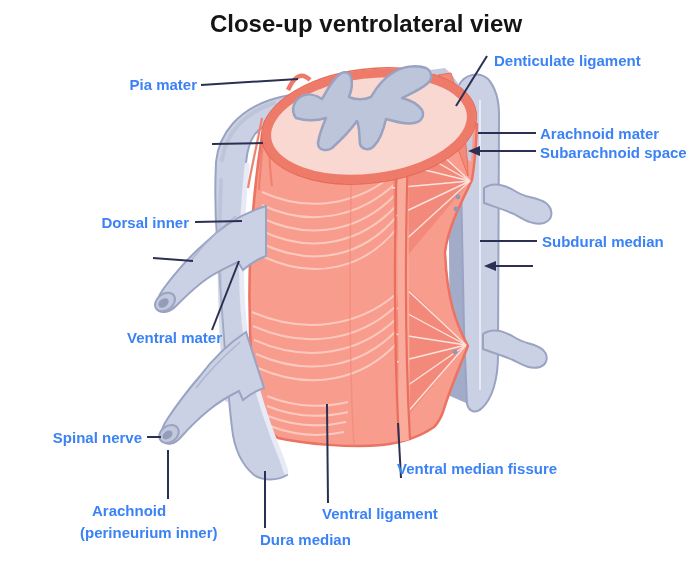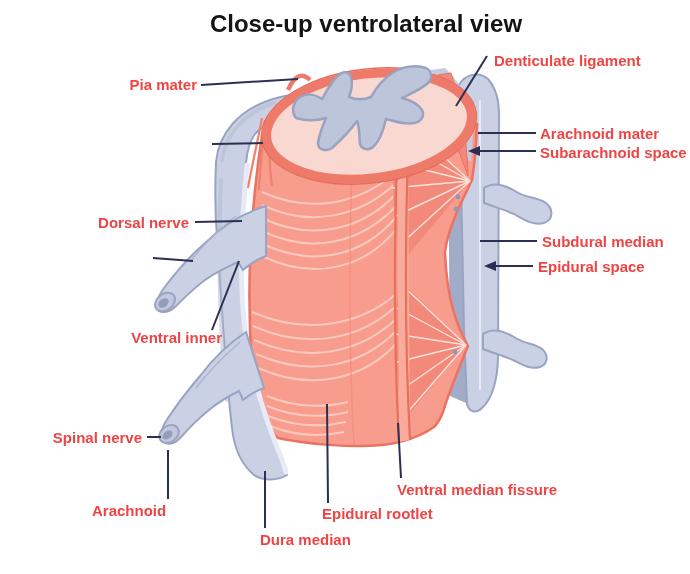--- a/index.html
+++ b/index.html
@@ -1,21 +1,21 @@
 <!DOCTYPE html>
 <html style="--background: #ffffff; --cord: #f89c8d; --cord-deep: #f3897a; --cord-outline: #ec7261; --cord-streak: #fcc9bf; --section-fill: #f8d8d1; --section-ring: #ee7b6a; --gray-matter: #bdc5db; --gray-matter-outline: #99a2c0; --sheath: #cbd1e4; --sheath-edge: #9aa3c2; --sheath-dark: #a2abc8; --sheath-highlight: #e8ebf5; --leader-line: #2b2f52;"><head>
 <meta charset="utf-8">
 <style>
   html,body{margin:0;padding:0;background:#fff;}
   .stage{position:relative;width:690px;height:574px;background:var(--background,#fff);overflow:hidden;
          font-family:"Liberation Sans",sans-serif;}
   .stage svg{position:absolute;left:0;top:0;}
   .title{position:absolute;top:10px;left:366px;transform:translateX(-50%);
          font:bold 24px "Liberation Sans",sans-serif;color:#141414;white-space:nowrap;}
-  .lbl{position:absolute;font:bold 15px "Liberation Sans",sans-serif;color:#ef4444;
+  .lbl{position:absolute;font:bold 15px "Liberation Sans",sans-serif;color:#3b82f6;
        white-space:nowrap;transform:translateY(-50%);}
   .lbl.r{text-align:right;}
   
   .sheath{fill:var(--sheath);stroke:var(--sheath-edge);stroke-width:2;}
   .strip{fill:var(--sheath-dark);}
   .hl{stroke:var(--sheath-highlight);stroke-width:5;fill:none;stroke-linecap:round;}
   .thin-hl{stroke:var(--sheath-highlight);stroke-width:2;fill:none;}
   .shade{stroke:#b3bbd3;stroke-width:4;fill:none;opacity:.55;stroke-linecap:round;}
   .cordbody{fill:var(--cord);stroke:var(--cord-outline);stroke-width:2.5;stroke-linejoin:round;}
   .streak{stroke:var(--cord-streak);stroke-width:2;fill:none;}
@@ -188,26 +188,26 @@
     <polygon class="arrow" points="468,151 480,146 480,156"></polygon>
     <path class="leader" d="M480,241 L537,241"></path>
     <path class="leader" d="M490,266 L533,266"></path>
     <polygon class="arrow" points="484,266 496,261 496,271"></polygon>
   </g>
 </svg>
 
 <div class="title">Close-up ventrolateral view</div>
 
 <div class="lbl r" style="right:493px;top:84px">Pia mater</div>
-<div class="lbl r" style="right:501px;top:222px">Dorsal nerve</div>
-<div class="lbl r" style="right:468px;top:337px">Ventral inner</div>
+<div class="lbl r" style="right:501px;top:222px">Dorsal inner</div>
+<div class="lbl r" style="right:468px;top:337px">Ventral mater</div>
 <div class="lbl r" style="right:548px;top:437px">Spinal nerve</div>
 <div class="lbl" style="left:92px;top:510px">Arachnoid</div>
+<div class="lbl" style="left:80px;top:532px">(perineurium inner)</div>
 <div class="lbl" style="left:260px;top:539px">Dura median</div>
-<div class="lbl" style="left:322px;top:513px">Epidural rootlet</div>
-<div class="lbl" style="left:397px;top:489px">Ventral median fissure</div>
+<div class="lbl" style="left:322px;top:513px">Ventral ligament</div>
+<div class="lbl" style="left:397px;top:468px">Ventral median fissure</div>
 <div class="lbl" style="left:494px;top:60px">Denticulate ligament</div>
 <div class="lbl" style="left:540px;top:152px">Subarachnoid space</div>
 <div class="lbl" style="left:540px;top:133px">Arachnoid mater</div>
 <div class="lbl" style="left:542px;top:241px">Subdural median</div>
-<div class="lbl" style="left:538px;top:266px">Epidural space</div>
 
 </div>
 
 </body></html>

